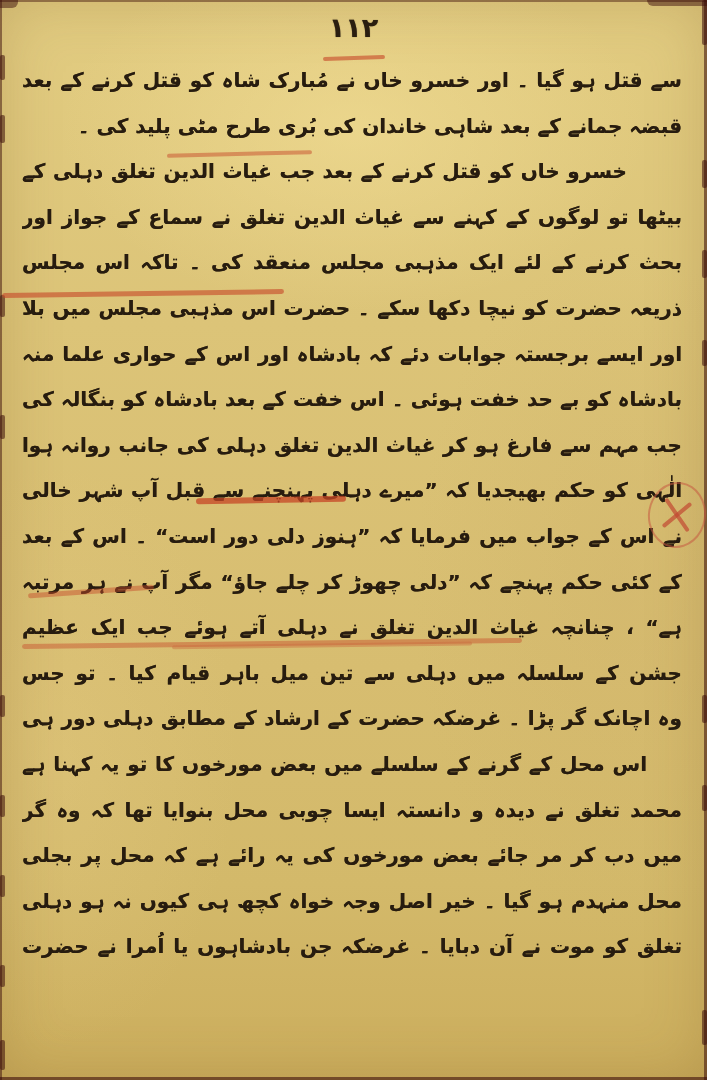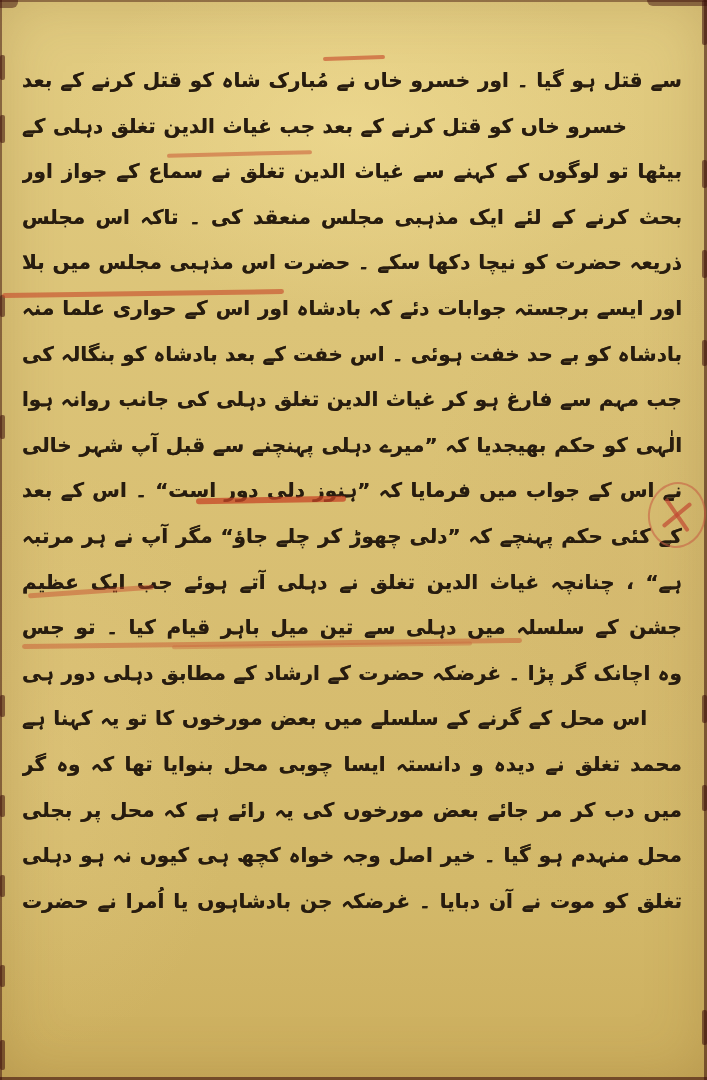--- a/index.html
+++ b/index.html
@@ -93,24 +93,26 @@
   <div class="edge blob l" style="top:965px;height:22px;"></div>
   <div class="edge blob l" style="top:1040px;height:30px;"></div>
   <div class="edge blob r" style="top:0;height:45px;"></div>
   <div class="edge blob r" style="top:160px;height:28px;"></div>
   <div class="edge blob r" style="top:250px;height:28px;"></div>
   <div class="edge blob r" style="top:340px;height:26px;"></div>
   <div class="edge blob r" style="top:695px;height:28px;"></div>
   <div class="edge blob r" style="top:785px;height:26px;"></div>
   <div class="edge blob r" style="top:1010px;height:35px;"></div>
 
+  <div class="page-number">۱۱۲</div>
 
   <div class="text-block">
     <div>
       <div class="line full">سے قتل ہو گیا ۔ اور خسرو خاں نے مُبارک شاہ کو قتل کرنے کے بعد دہلی کے تخت پر</div>
+      <div class="line end">قبضہ جمانے کے بعد شاہی خاندان کی بُری طرح مٹی پلید کی ۔</div>
     </div>
     <div>
       <div class="line full indent55">خسرو خاں کو قتل کرنے کے بعد جب غیاث الدین تغلق دہلی کے تخت پر</div>
       <div class="line full">بیٹھا تو لوگوں کے کہنے سے غیاث الدین تغلق نے سماع کے جواز اور عدم جواز پر</div>
       <div class="line full">بحث کرنے کے لئے ایک مذہبی مجلس منعقد کی ۔ تاکہ اس مجلس میں علمائے ظاہری کے</div>
       <div class="line full">ذریعہ حضرت کو نیچا دکھا سکے ۔ حضرت اس مذہبی مجلس میں بلا تکلف تشریف لے گئے</div>
       <div class="line full">اور ایسے برجستہ جوابات دئے کہ بادشاہ اور اس کے حواری علما منہ تکتے رہ گئے ۔</div>
       <div class="line full">بادشاہ کو بے حد خفت ہوئی ۔ اس خفت کے بعد بادشاہ کو بنگالہ کی مہم پر جانا پڑا ۔</div>
       <div class="line full">جب مہم سے فارغ ہو کر غیاث الدین تغلق دہلی کی جانب روانہ ہوا تو حضرت محبوب</div>
       <div class="line full">الٰہی کو حکم بھیجدیا کہ ”میرے دہلی پہنچنے سے قبل آپ شہر خالی کر کے کہیں چلے جائیں حضرت</div>

